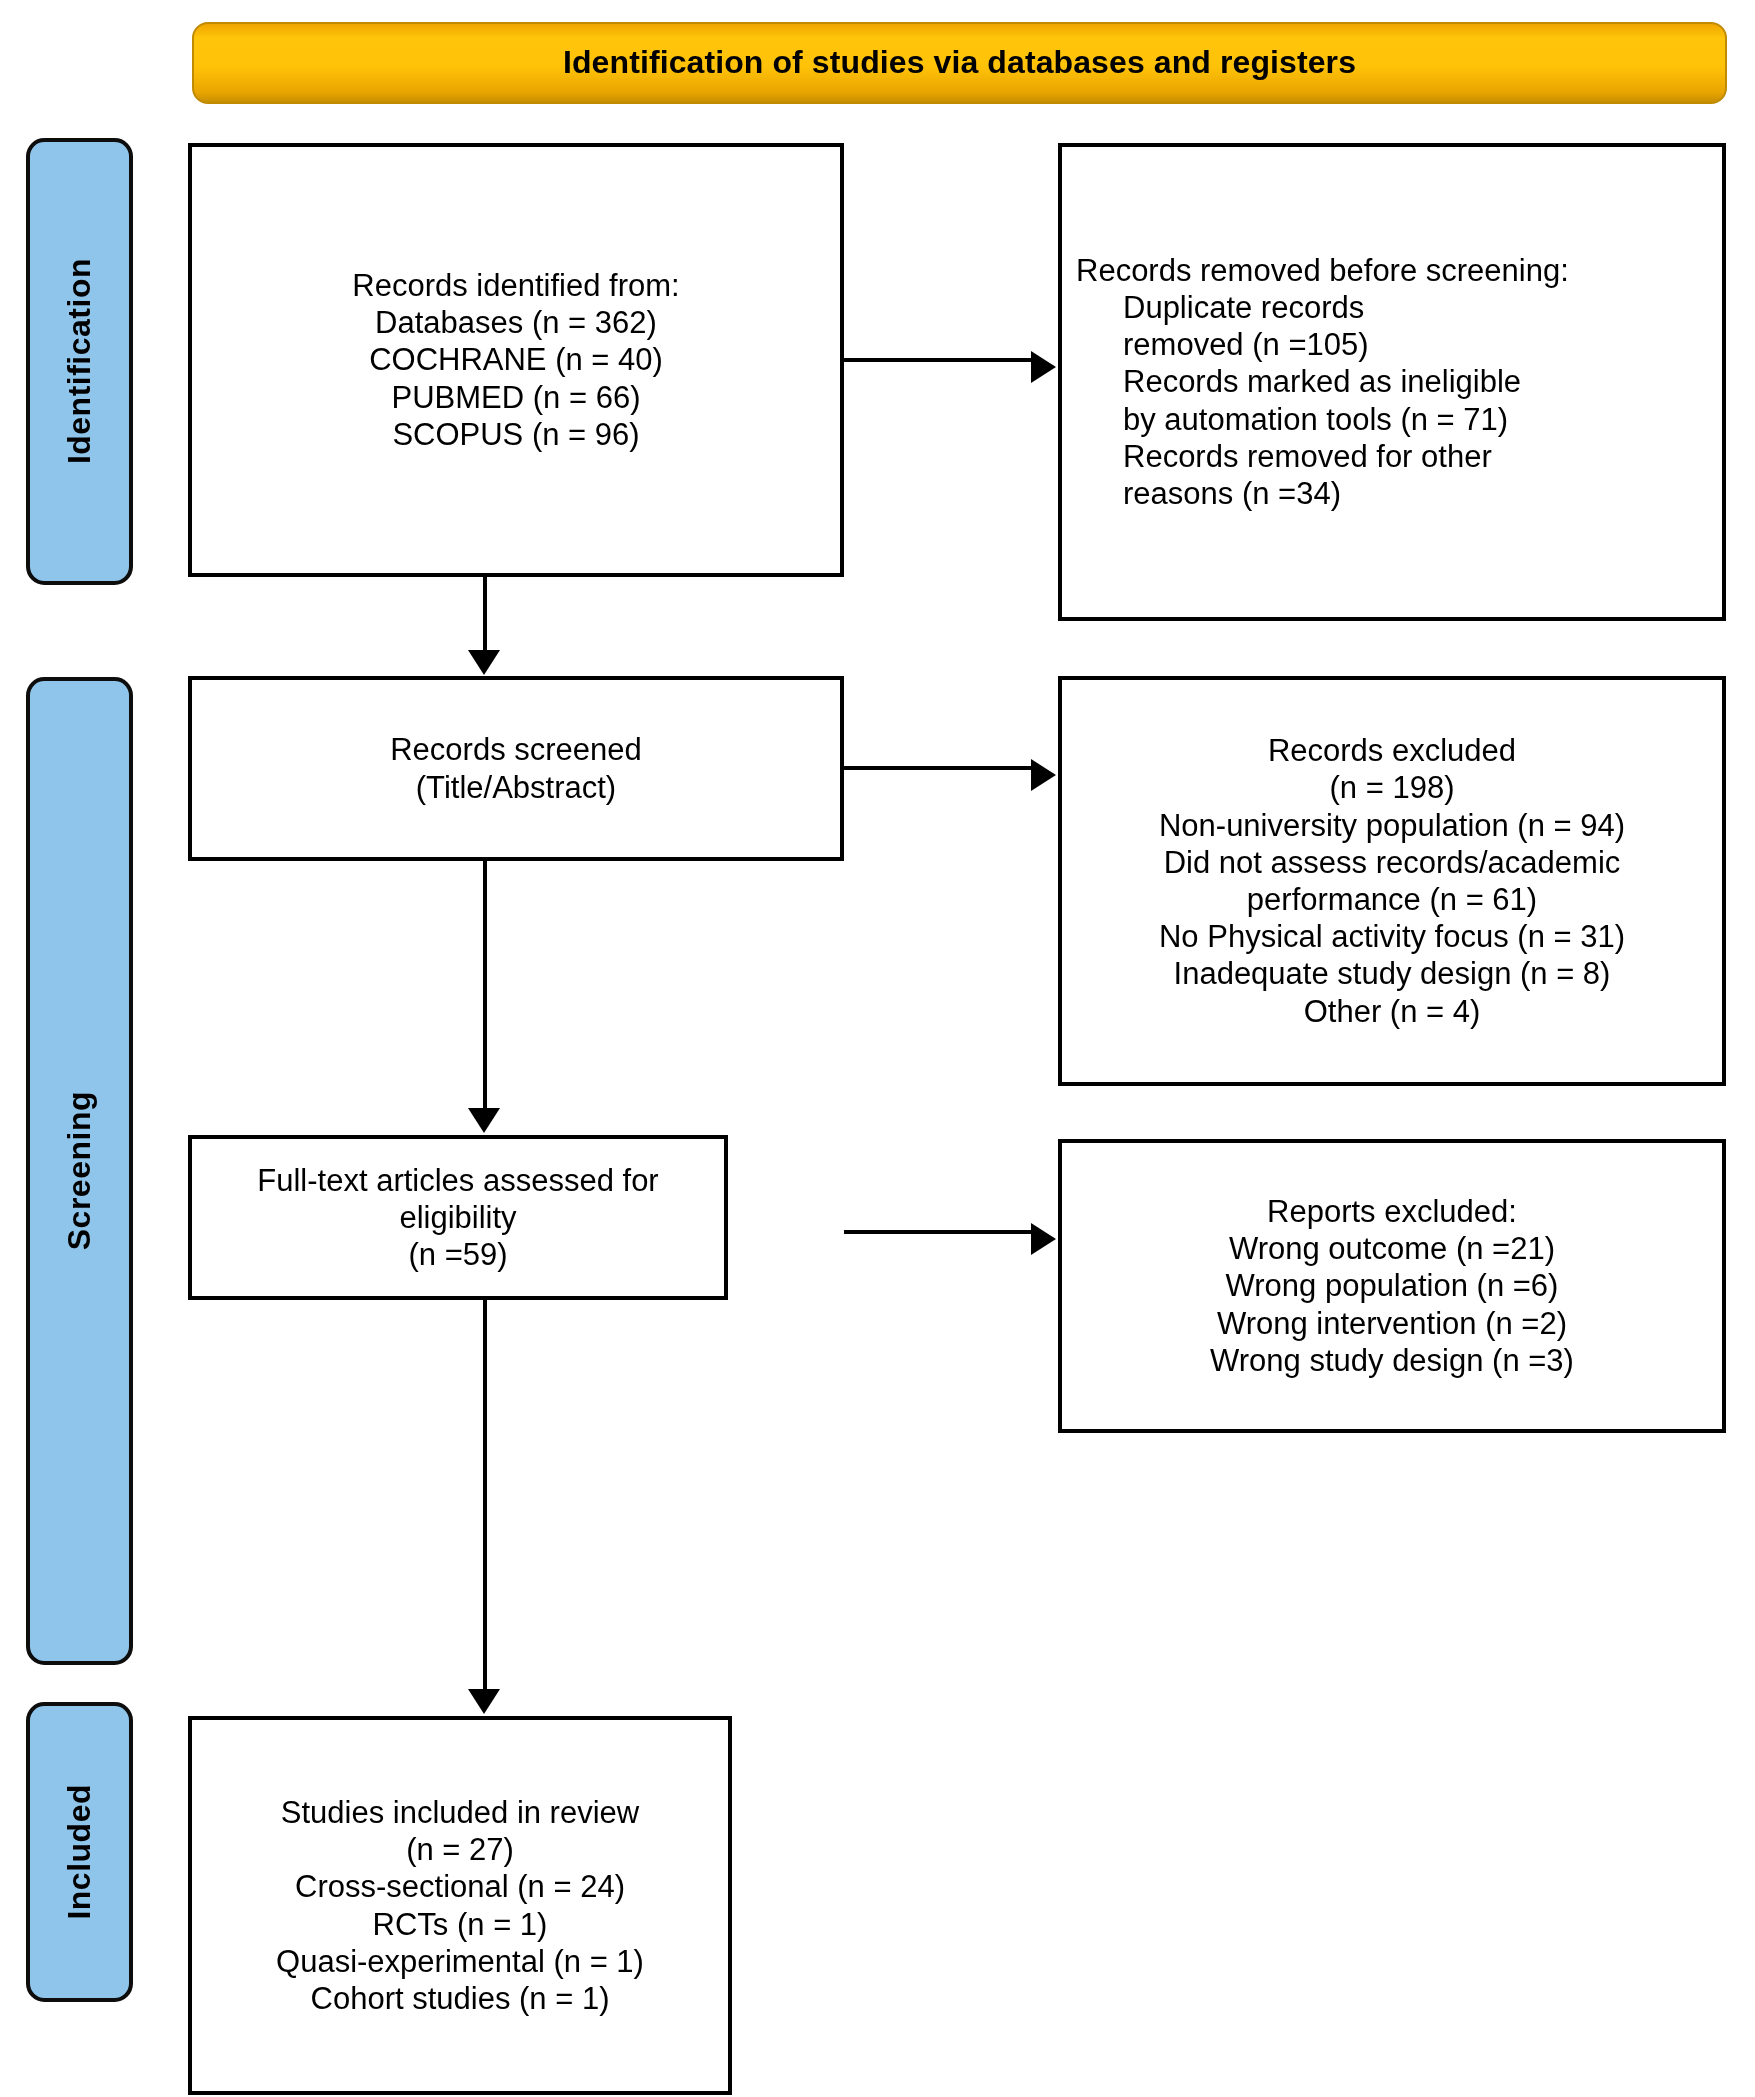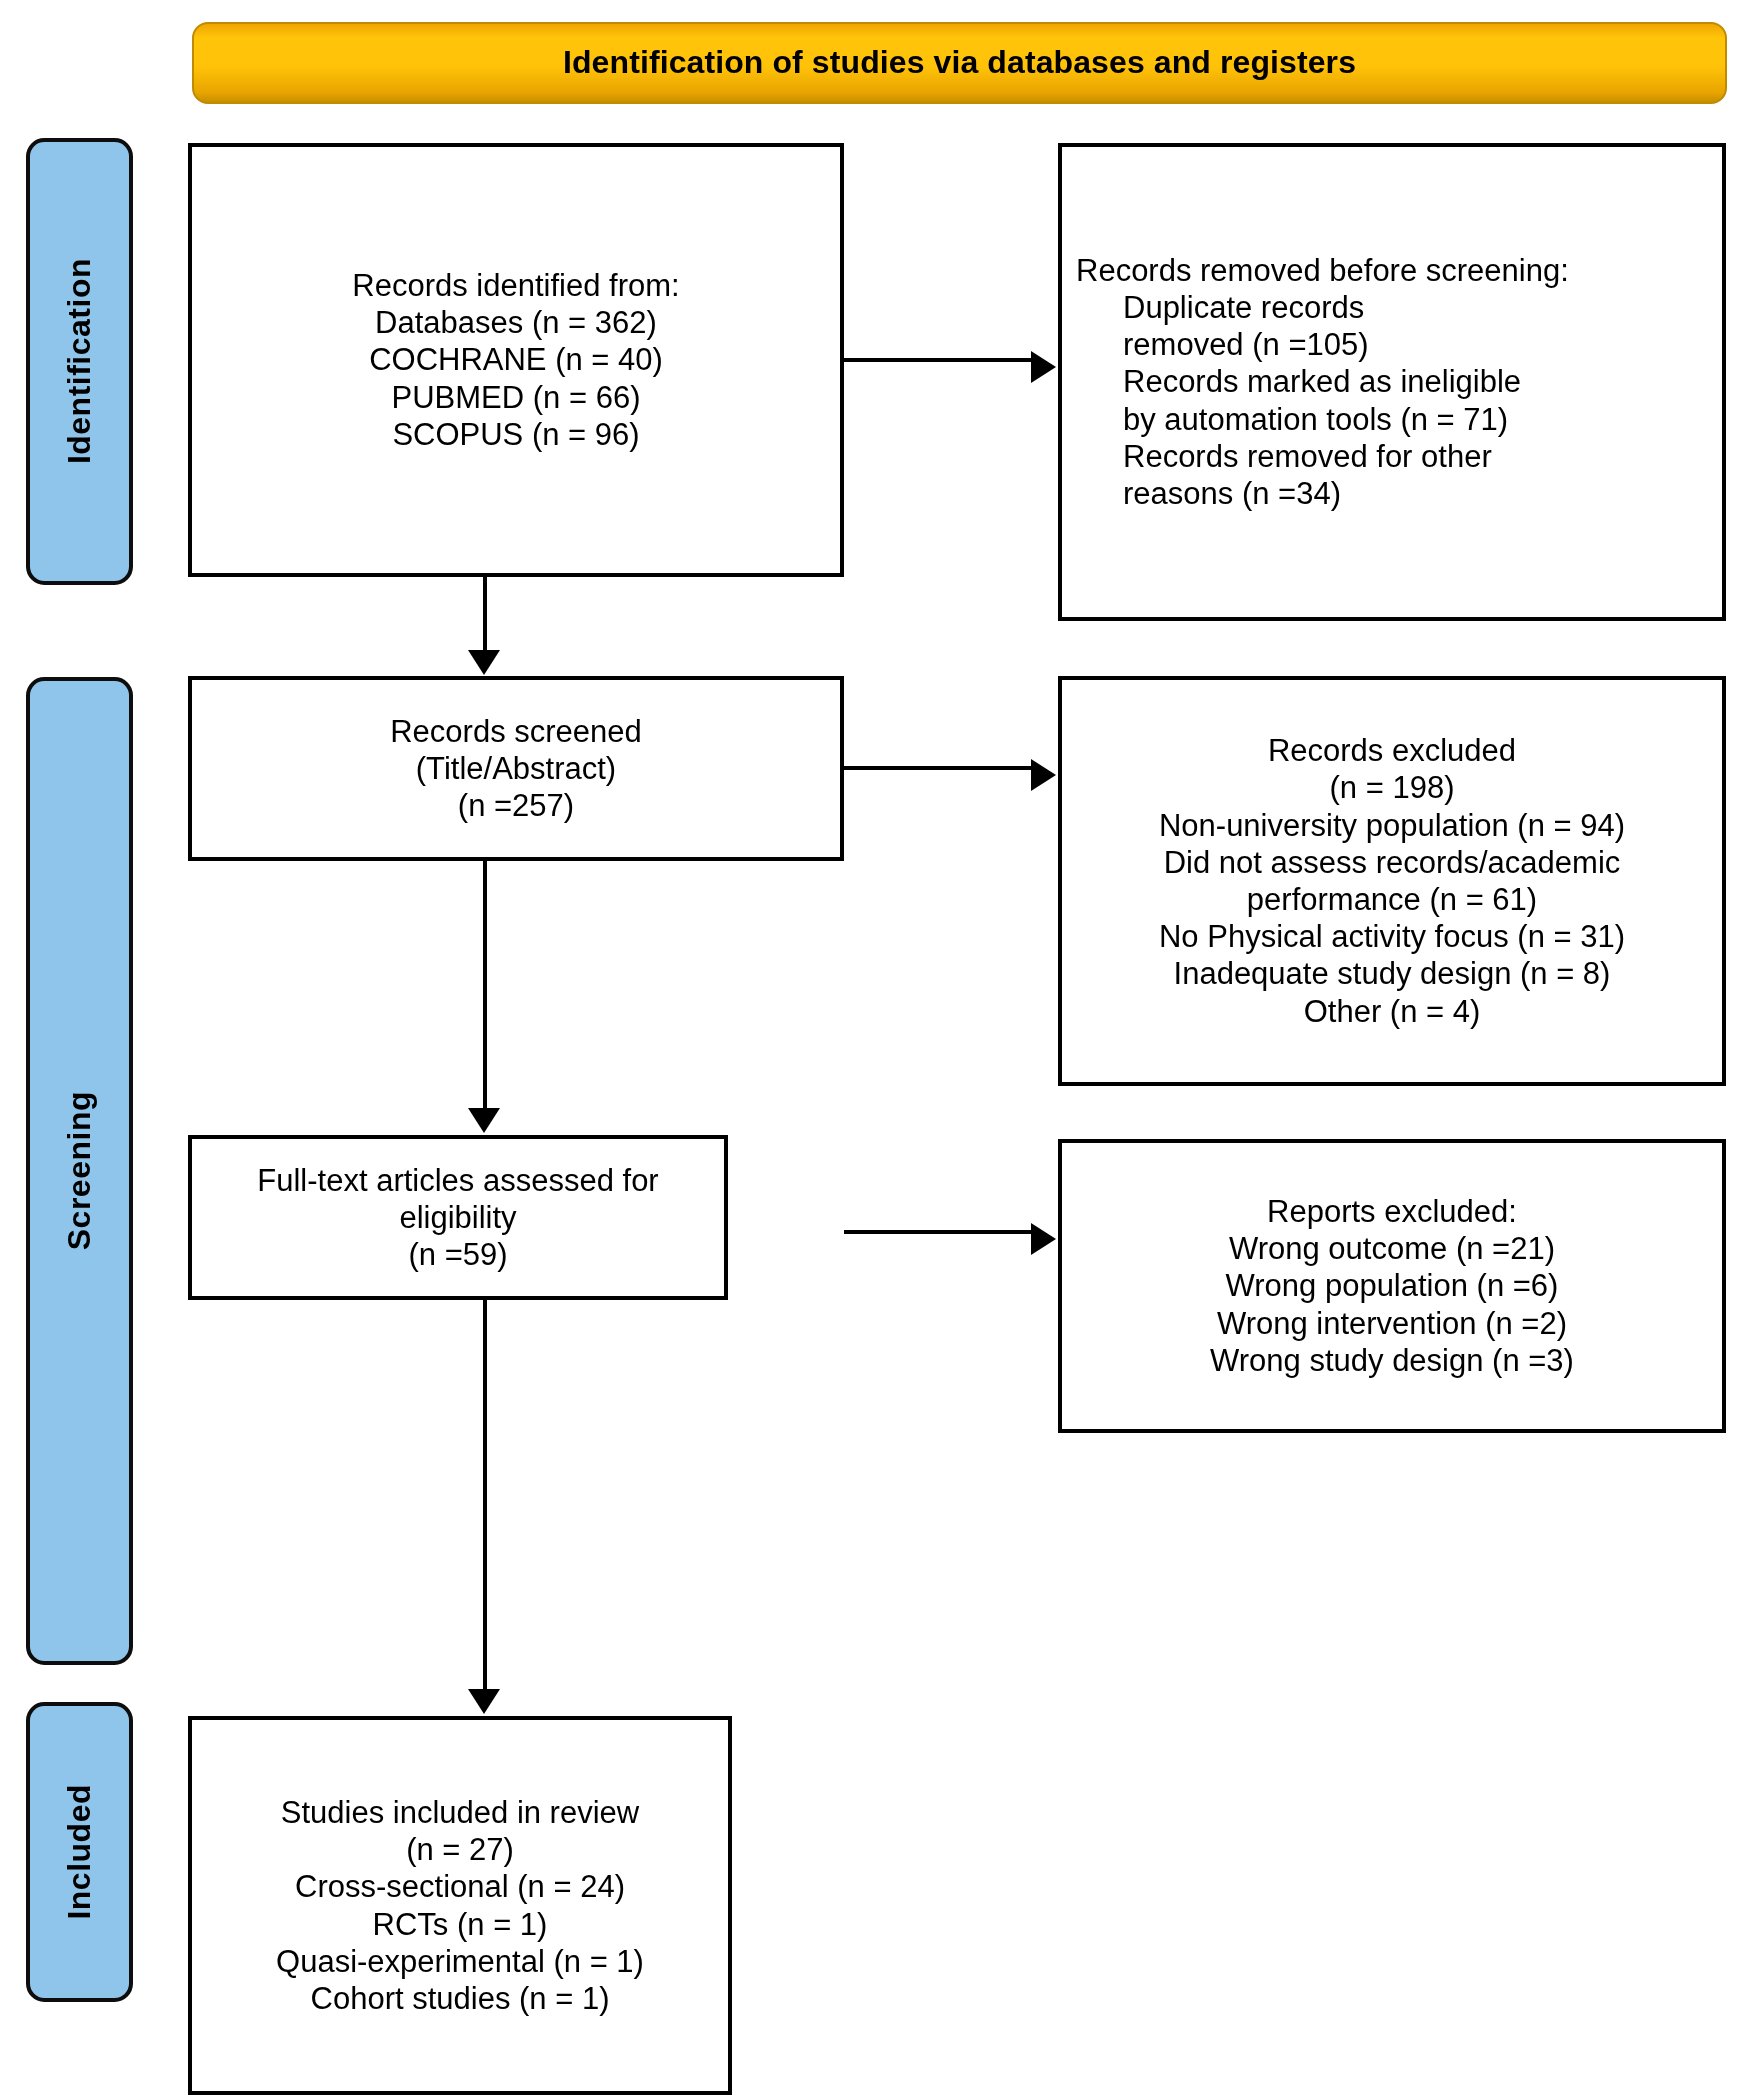--- a/index.html
+++ b/index.html
@@ -123,21 +123,20 @@
   <div class="line indent">removed (n =105)</div>
   <div class="line indent">Records marked as ineligible</div>
   <div class="line indent">by automation tools (n = 71)</div>
   <div class="line indent">Records removed for other</div>
   <div class="line indent">reasons (n =34)</div>
 </div>
 
 <div class="abs box center" id="box-records-screened">
   <div class="line">Records screened</div>
   <div class="line">(Title/Abstract)</div>
-  <div class="line">(n =257)</div>
 </div>
 
 <div class="abs box center" id="box-records-excluded">
   <div class="line">Records excluded</div>
   <div class="line">(n = 198)</div>
   <div class="line">Non-university population (n = 94)</div>
   <div class="line">Did not assess records/academic</div>
   <div class="line">performance (n = 61)</div>
   <div class="line">No Physical activity focus (n = 31)</div>
   <div class="line">Inadequate study design (n = 8)</div>

